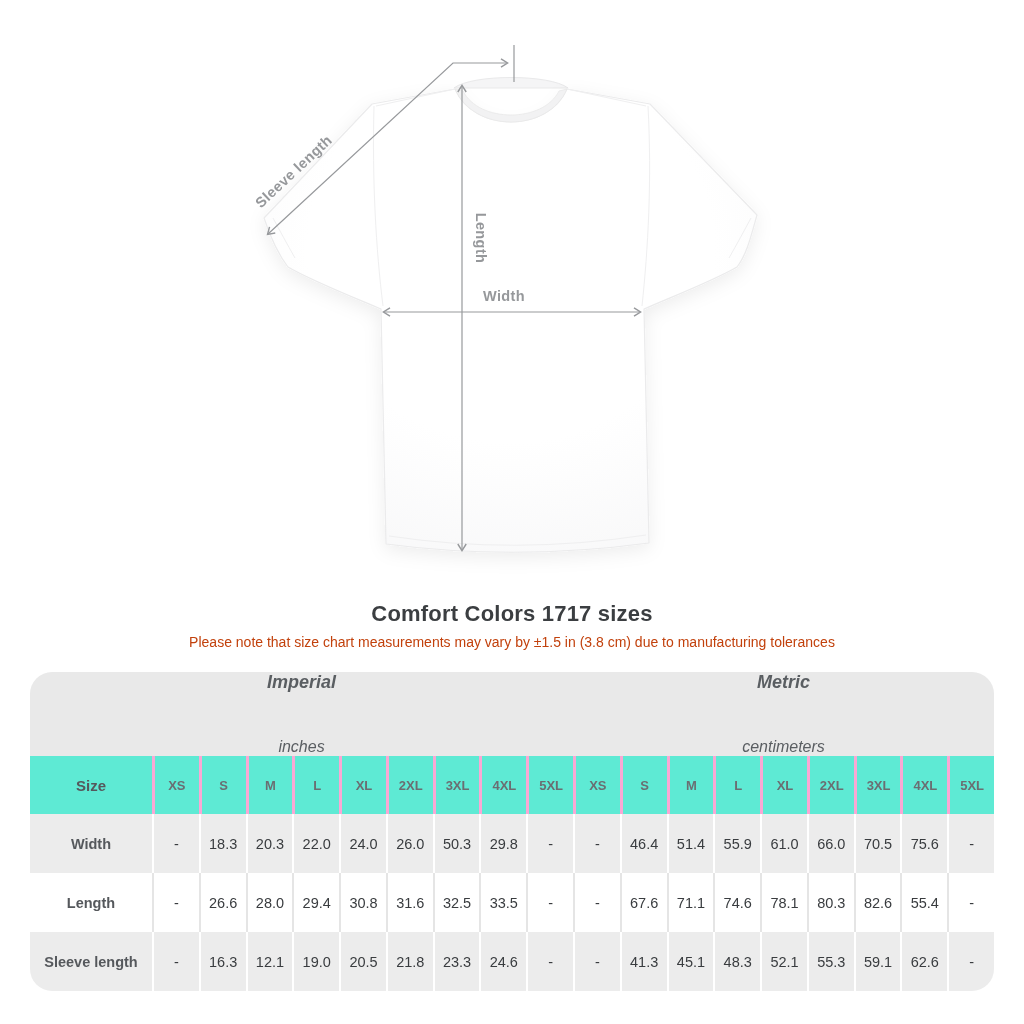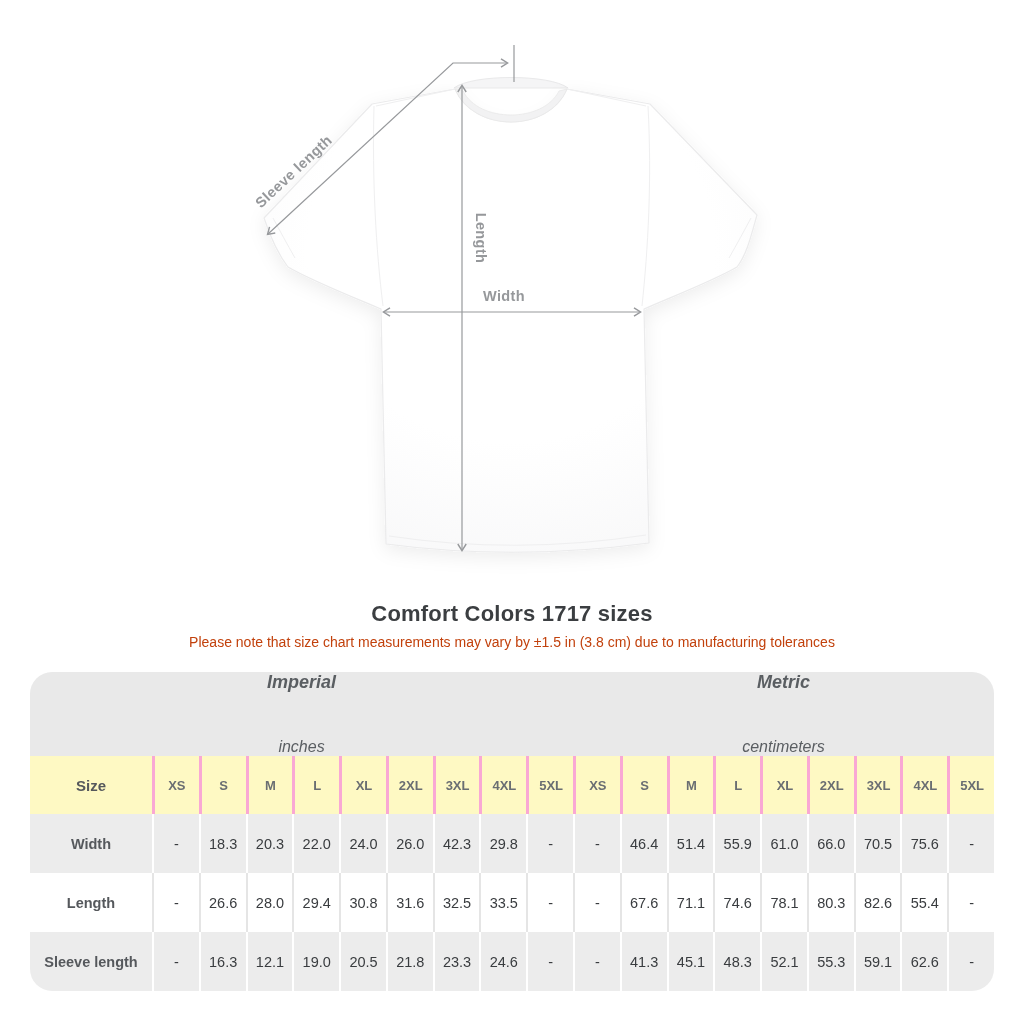--- a/index.html
+++ b/index.html
@@ -21,21 +21,21 @@
               border-radius:22px;overflow:hidden;background:#fff;}
   .unit-band{display:flex;height:84px;background:#e9e9e9;}
   .unit-cell{display:flex;flex-direction:column;align-items:center;justify-content:space-between;gap:14px;}
   .unit-cell.left{width:543px;}
   .unit-cell.right{width:421px;}
   .unit-label{font-size:18px;font-weight:bold;font-style:italic;color:#5a5e62;}
   .unit-sub{font-size:16px;font-style:italic;color:#5a5e62;}
 
   .trow{display:grid;grid-template-columns:122px repeat(18,1fr);}
   .trow .cell{display:flex;align-items:center;justify-content:center;height:100%;}
-  .header-row{height:58px;background:#fef9c3;}
+  .header-row{height:58px;background:#5eead4;}
   .data-row{height:59px;}
   .data-row.gray{background:#ececec;}
   .data-row.white{background:#fff;}
 
   .header-row .cell:not(:first-child){border-left:3px solid #f9a8d4;}
   .data-row.white .cell:not(:first-child){border-left:2px solid #e5e5e5;}
   .data-row.gray .cell:not(:first-child){border-left:2px solid #ffffff;}
 
   .size-head{font-size:15px;font-weight:bold;color:#55585c;}
   .col-head{font-size:13px;font-weight:bold;color:#6a6e72;}
@@ -143,21 +143,21 @@
   </div>
 
   <div class="trow data-row gray">
     <div class="cell row-label">Width</div>
     <div class="cell val">-</div>
     <div class="cell val">18.3</div>
     <div class="cell val">20.3</div>
     <div class="cell val">22.0</div>
     <div class="cell val">24.0</div>
     <div class="cell val">26.0</div>
-    <div class="cell val">42.3</div>
+    <div class="cell val">50.3</div>
     <div class="cell val">29.8</div>
     <div class="cell val">-</div>
     <div class="cell val">-</div>
     <div class="cell val">46.4</div>
     <div class="cell val">51.4</div>
     <div class="cell val">55.9</div>
     <div class="cell val">61.0</div>
     <div class="cell val">66.0</div>
     <div class="cell val">70.5</div>
     <div class="cell val">75.6</div>

